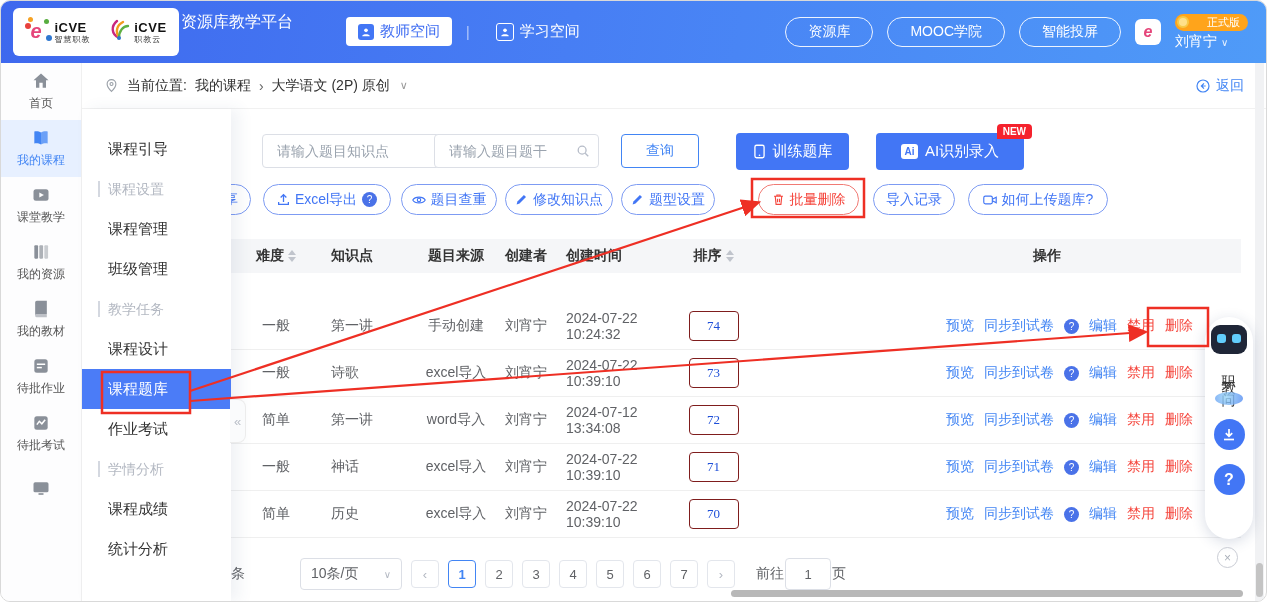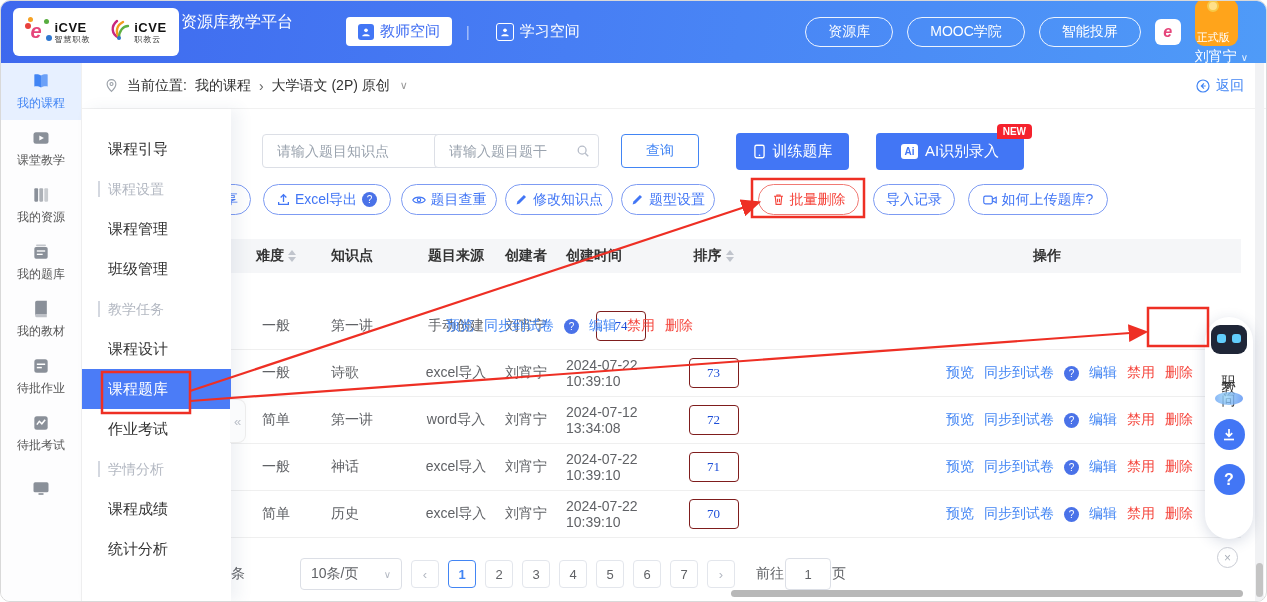--- a/index.html
+++ b/index.html
@@ -21,21 +21,21 @@
   .navbtn.on{background:#fff;color:#3f6df2;}
   .navbtn.off{color:#fff;}
   .hsep{color:rgba(255,255,255,.6);font-size:14px;}
   .picon{width:16px;height:16px;border-radius:3px;display:inline-flex;align-items:center;justify-content:center;}
   .picon.blue{background:#4276f5;}
   .picon.line{border:1.2px solid #fff;}
   .hright{position:absolute;right:18px;top:0;height:62px;display:flex;align-items:center;gap:14px;}
   .pill{border:1px solid rgba(255,255,255,.9);color:#fff;font-size:14px;border-radius:16px;padding:5px 22px;cursor:pointer;white-space:nowrap;}
   .avatar{width:26px;height:26px;background:#fff;border-radius:6px;display:flex;align-items:center;justify-content:center;font-size:16px;font-style:italic;font-weight:bold;color:#e5457a;}
   .userbox{display:flex;flex-direction:column;align-items:flex-start;gap:2px;}
-  .vbadge{display:flex;align-items:center;gap:18px;background:#ffa41b;color:#fff;font-size:11px;border-radius:9px;padding:1px 8px 1px 2px;flex-direction:column;}
+  .vbadge{display:flex;align-items:center;gap:18px;background:#ffa41b;color:#fff;font-size:11px;border-radius:9px;padding:1px 8px 1px 2px;}
   .medal{width:12px;height:12px;border-radius:50%;background:#ffe08a;border:2px solid #f7c948;box-sizing:border-box;}
   .uname{color:#fff;font-size:14px;cursor:pointer;}
   .uname .chev{font-size:10px;opacity:.85;}
 
   
   .sidebar{position:absolute;left:0;top:62px;bottom:0;width:80px;background:#fdfdfe;border-right:1px solid #f0f0f0;z-index:4;}
   .sitem{height:57px;display:flex;flex-direction:column;align-items:center;justify-content:center;gap:4px;cursor:pointer;color:#8a9099;}
   .sitem .slabel{font-size:12px;color:#555;}
   .sitem.active{background:#e7f0ff;color:#4285f4;}
   .sitem.active .slabel{color:#4285f4;}
@@ -183,20 +183,26 @@
         <span class="vbadge">
             <span class="medal"></span>
             <span>正式版</span>
           </span>
         <span class="uname"><span>刘宵宁</span> <span class="chev">∨</span></span>
       </span>
     </div>
   </div>
 
   <div class="sidebar">
+    <div class="sitem">
+      <svg width="20" height="20" viewBox="0 0 24 24">
+          <path d="M12 3 L21 11 H18 V20 H14 V14 H10 V20 H6 V11 H3 Z" fill="currentColor"></path>
+        </svg>
+      <span class="slabel">首页</span>
+    </div>
     <div class="sitem active">
       <svg width="20" height="20" viewBox="0 0 24 24">
           <path d="M12 5.5 C10 4 6.5 3.6 4 4.2 V18.5 C6.5 18 10 18.4 12 19.8 Z" fill="currentColor"></path>
           <path d="M12 5.5 C14 4 17.5 3.6 20 4.2 V18.5 C17.5 18 14 18.4 12 19.8 Z" fill="currentColor" opacity=".75"></path>
         </svg>
       <span class="slabel">我的课程</span>
     </div>
     <div class="sitem">
       <svg width="20" height="20" viewBox="0 0 24 24">
           <rect x="3" y="5" width="18" height="14" rx="3" fill="currentColor"></rect>
@@ -204,29 +210,20 @@
         </svg>
       <span class="slabel">课堂教学</span>
     </div>
     <div class="sitem">
       <svg width="20" height="20" viewBox="0 0 24 24">
           <rect x="4" y="4" width="4.5" height="16" rx="1" fill="currentColor"></rect>
           <rect x="10" y="4" width="4.5" height="16" rx="1" fill="currentColor" opacity=".7"></rect>
           <rect x="16" y="4" width="4.5" height="16" rx="1" fill="currentColor" opacity=".45"></rect>
         </svg>
       <span class="slabel">我的资源</span>
-    </div>
-    <div class="sitem">
-      <svg width="20" height="20" viewBox="0 0 24 24">
-          <rect x="4" y="6" width="16" height="14" rx="2" fill="currentColor"></rect>
-          <rect x="6" y="3" width="12" height="2" rx="1" fill="currentColor" opacity=".5"></rect>
-          <rect x="7" y="10" width="10" height="1.6" fill="#fff"></rect>
-          <rect x="7" y="14" width="7" height="1.6" fill="#fff"></rect>
-        </svg>
-      <span class="slabel">我的题库</span>
     </div>
     <div class="sitem">
       <svg width="20" height="20" viewBox="0 0 24 24">
           <path d="M5 4 a2 2 0 0 1 2-2 H19 V18 H7 a2 2 0 0 0-2 2 Z" fill="currentColor"></path>
           <path d="M5 20 a2 2 0 0 1 2-2 H19 V22 H7 a2 2 0 0 1-2-2 Z" fill="currentColor" opacity=".55"></path>
         </svg>
       <span class="slabel">我的教材</span>
     </div>
     <div class="sitem">
       <svg width="20" height="20" viewBox="0 0 24 24">
@@ -370,20 +367,21 @@
         </span>
       <span class="hops">操作</span>
     </div>
     <div class="tspacer"></div>
 
     <div class="grid trow">
       <span class="cell-c">一般</span>
       <span class="cell-l">第一讲</span>
       <span class="cell-c">手动创建</span>
       <span class="cell-c">刘宵宁</span>
+      <span class="cell-l">2024-07-22 10:24:32</span>
       <span class="cell-c">
           <input class="orderinput" value="74" style="">
         </span>
       <span class="ops">
         <a class="lnk-b">预览</a>
         <a class="lnk-b">同步到试卷</a>
           <span class="qmark">?</span>
         <a class="lnk-b">编辑</a>
         <a class="lnk-r">禁用</a>
         <a class="lnk-r">删除</a>

